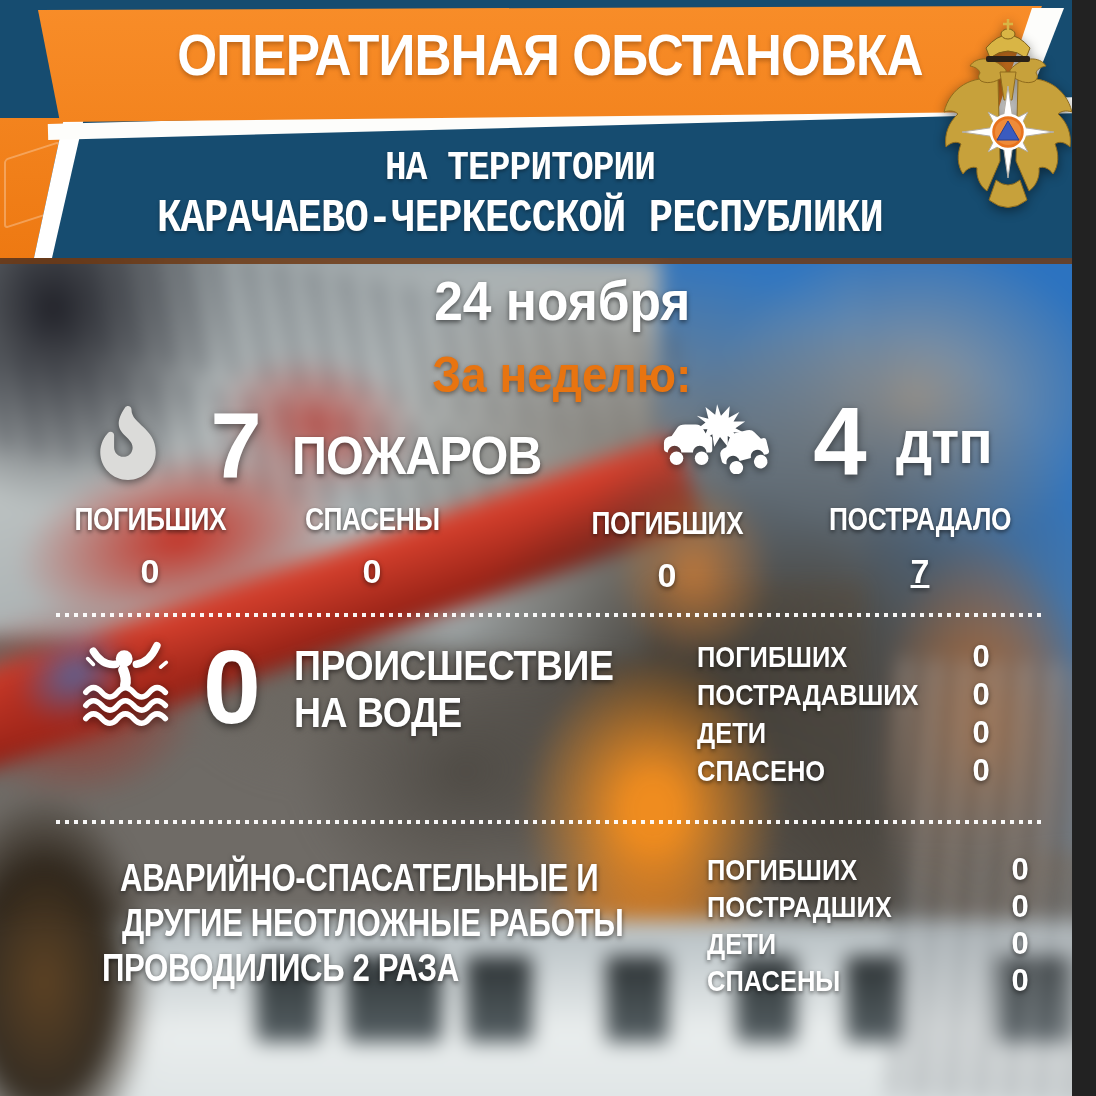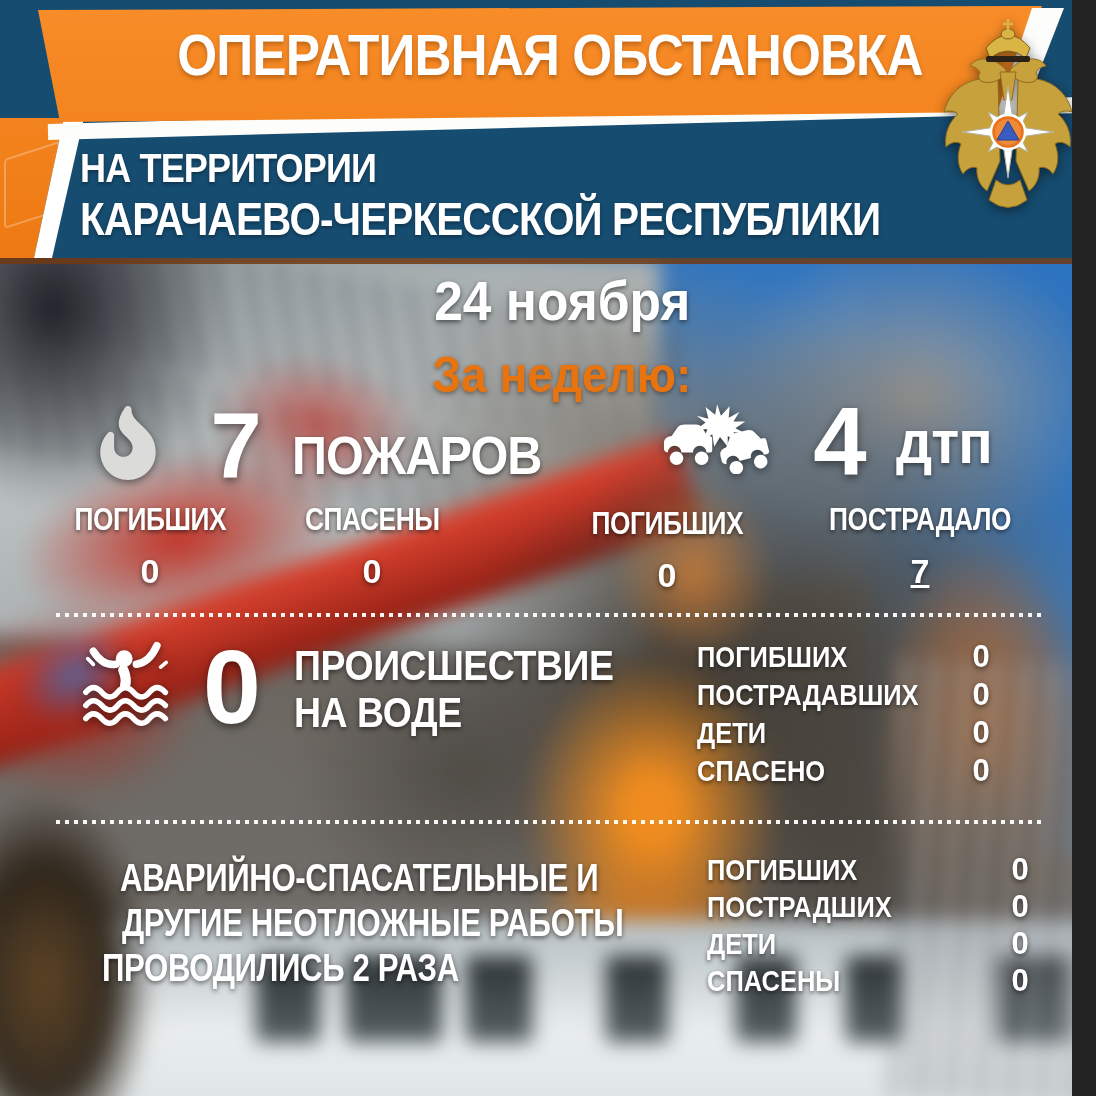--- a/index.html
+++ b/index.html
@@ -59,22 +59,22 @@
     clip-path:polygon(64px 118px,84px 118px,52px 258px,34px 258px);}
   .hdr-band{position:absolute;left:48px;top:124px;width:1052px;height:16px;background:#fdfdfb;
     transform:rotate(-1.5deg);transform-origin:left center;}
   .hdr-banner{position:absolute;inset:0;background:linear-gradient(180deg,#f88d29,#ee7a13);
     clip-path:polygon(38px 10px,1042px 6px,998px 112px,60px 122px);}
   .banner-text{position:absolute;left:120px;top:22px;width:860px;text-align:center;color:#fff;
     font-size:57px;font-weight:bold;letter-spacing:-1px;transform:scaleX(.9);
     text-shadow:0 3px 5px rgba(90,40,0,.35);white-space:nowrap;}
   .hdr-slash{position:absolute;inset:0;background:#fdfdfb;
     clip-path:polygon(1032px 8px,1064px 8px,1018px 126px,994px 122px);}
-  .territory{position:absolute;left:20px;top:146px;width:1000px;color:#fff;font-weight:bold;
-    text-shadow:0 2px 4px rgba(0,0,0,.35);}
+  .territory{position:absolute;left:20px;top:146px;width:1000px;text-align:center;color:#fff;font-weight:bold;
+    text-shadow:0 2px 4px rgba(0,0,0,.35);font-family:Liberation Mono, monospace;}
   .terr1{font-size:41px;line-height:44px;letter-spacing:-1px;transform:scaleX(.88);}
   .terr2{font-size:46px;line-height:50px;letter-spacing:-1px;margin-top:4px;transform:scaleX(.88);}
   .emblem{position:absolute;left:936px;top:14px;width:144px;height:212px;filter:drop-shadow(0 3px 6px rgba(0,0,0,.45));}
   
   .ov{position:absolute;color:#fff;font-weight:bold;text-shadow:0 2px 6px rgba(0,0,0,.55);white-space:nowrap;}
   .date{left:14px;top:268px;width:1096px;text-align:center;font-size:56px;}
   .date span,.period span{display:inline-block;transform:scaleX(.92);}
   .period{left:14px;top:346px;width:1096px;text-align:center;font-size:50px;color:#e87410;
     text-shadow:0 2px 5px rgba(40,20,0,.5);}
   .bignum{font-size:92px;line-height:.95;text-align:center;text-shadow:0 3px 8px rgba(0,0,0,.5);}

